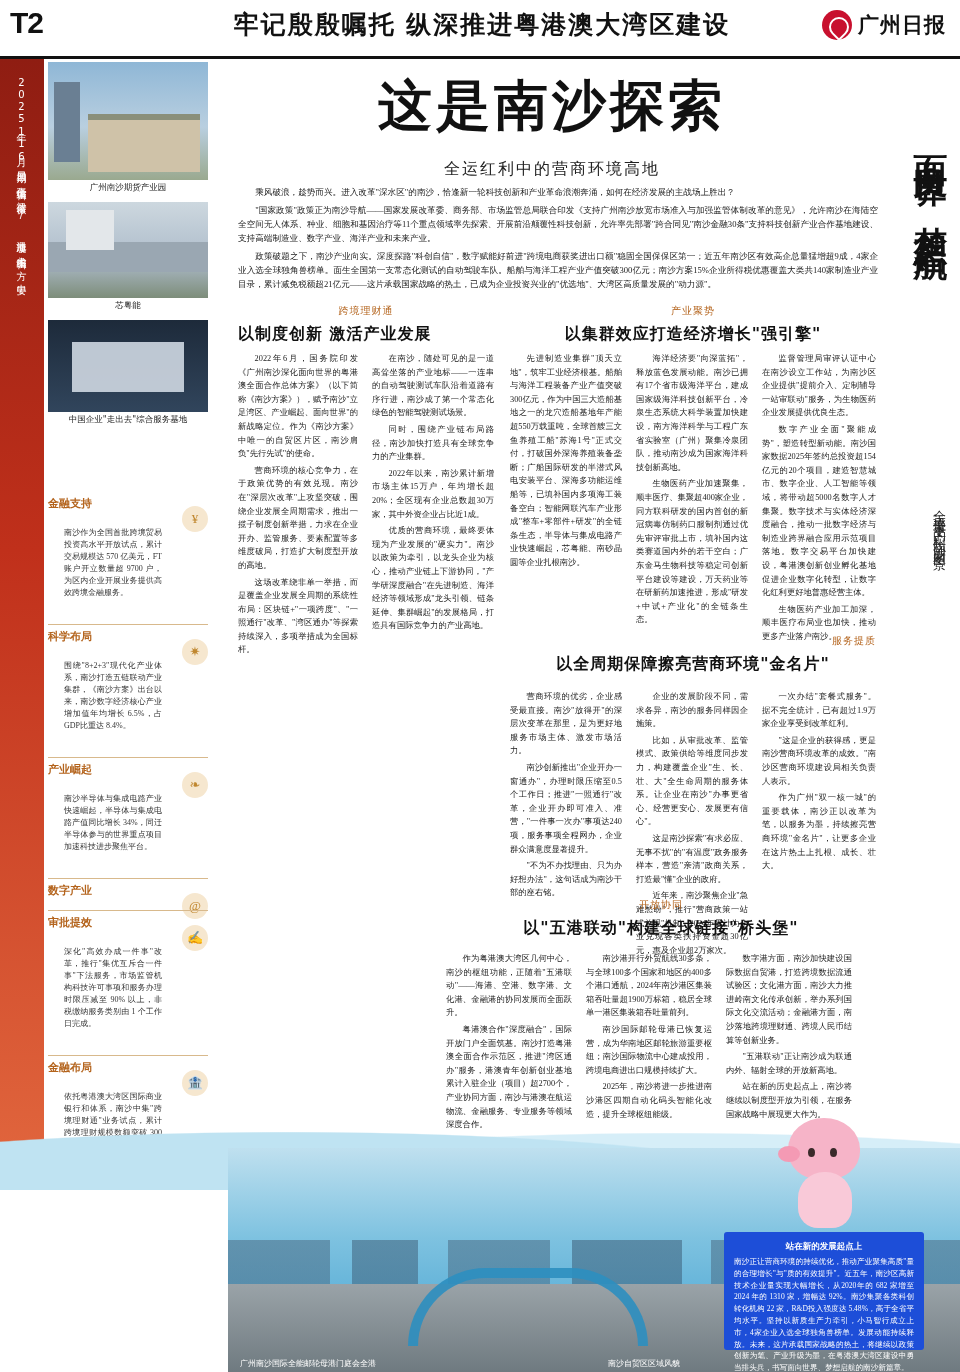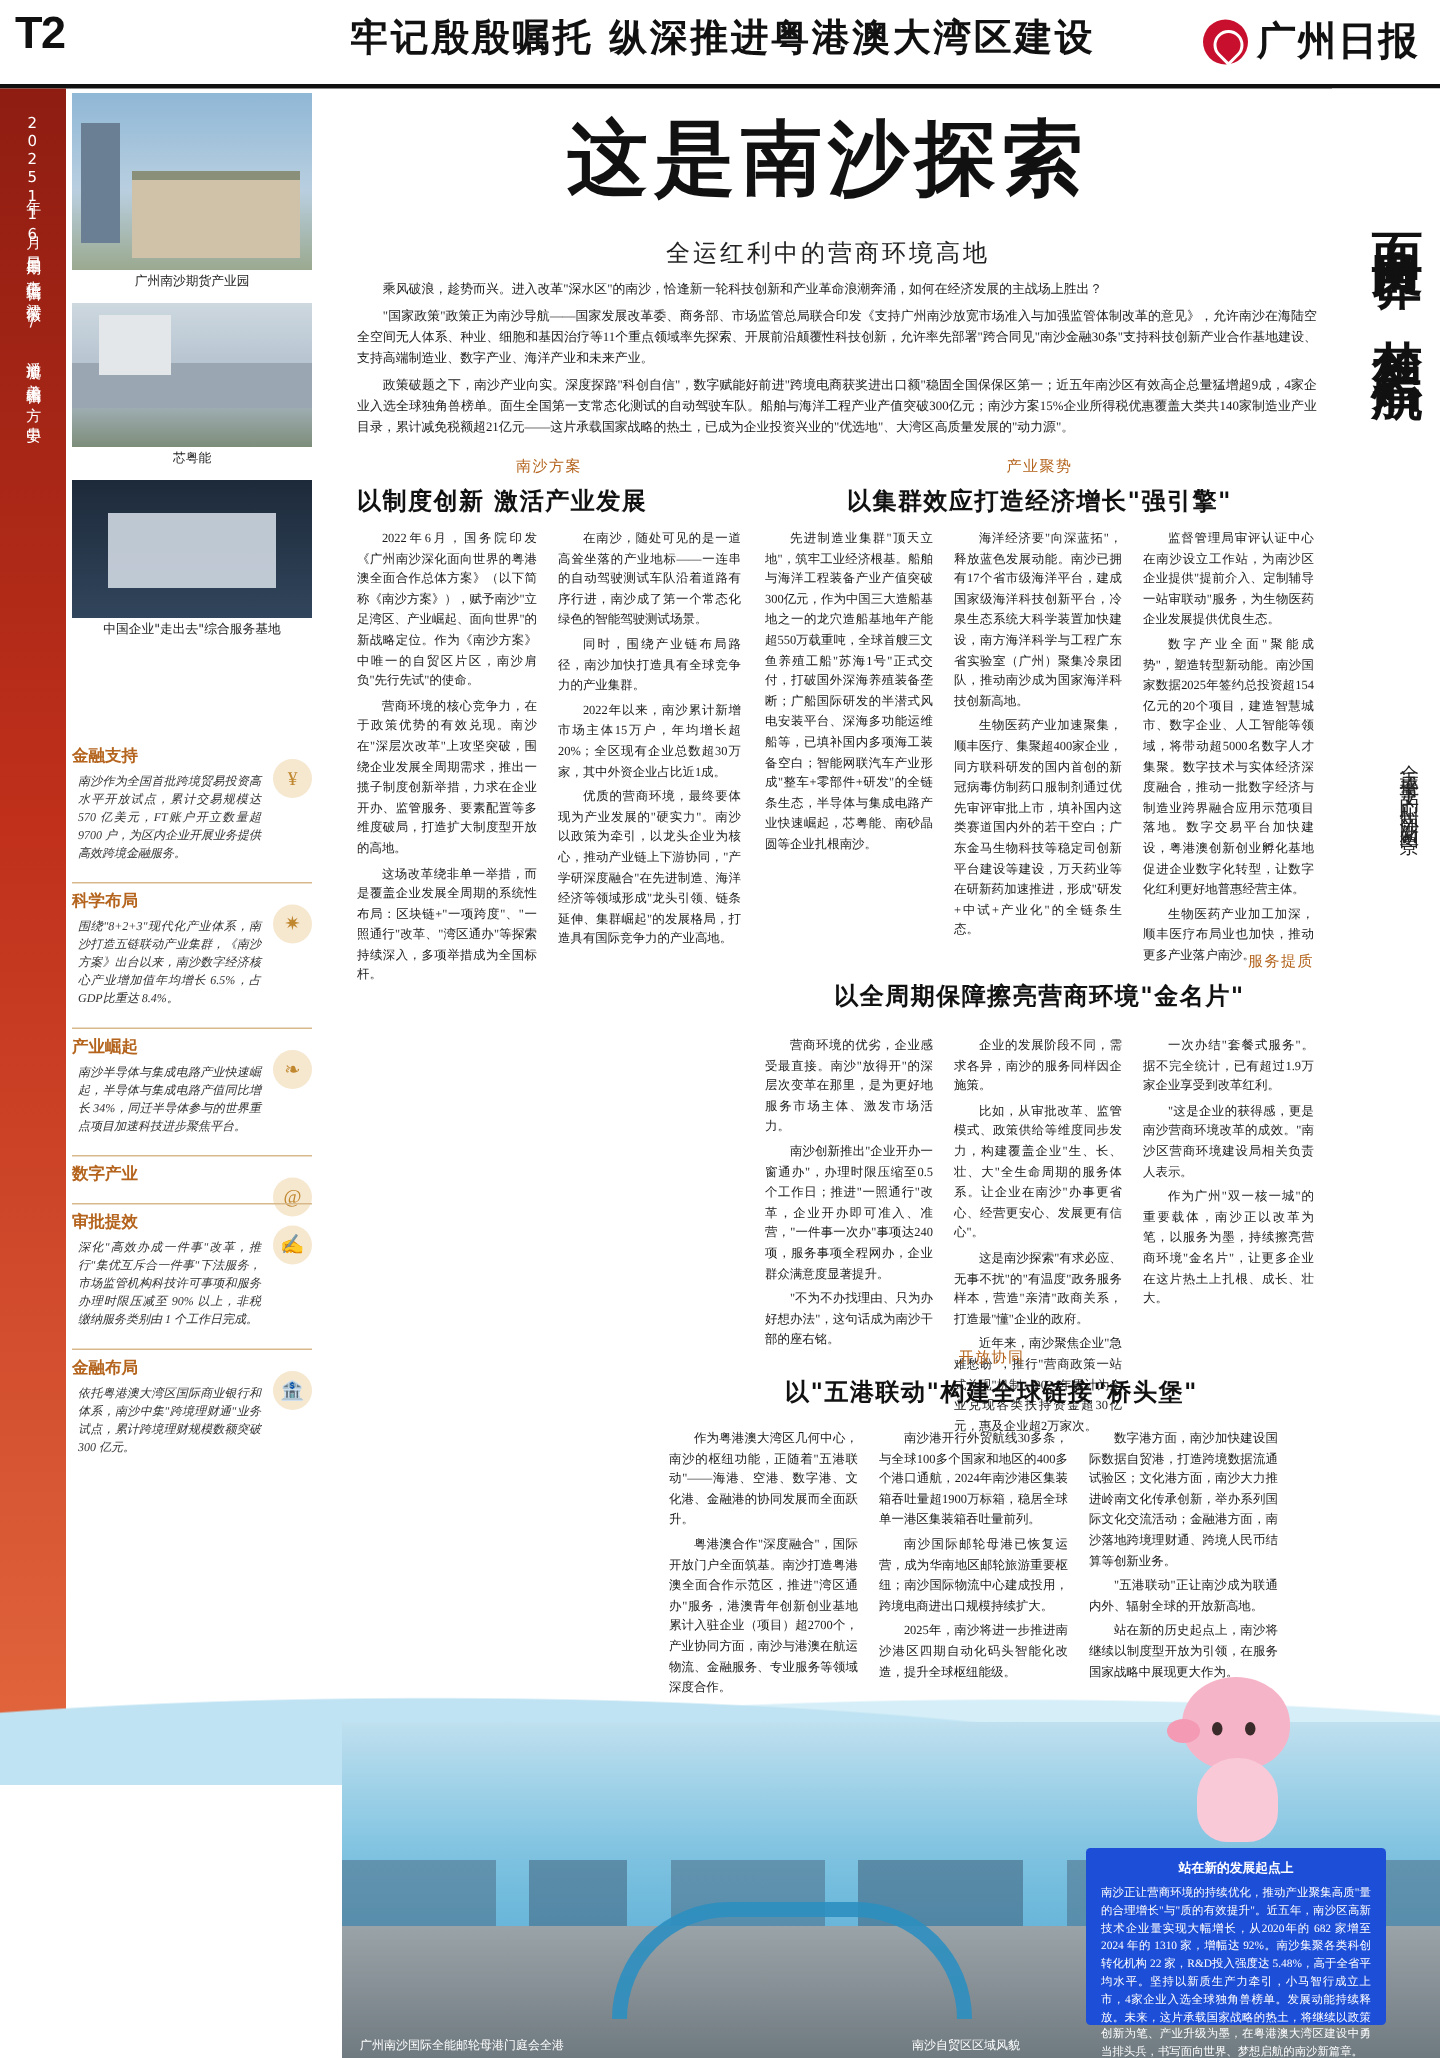--- a/index.html
+++ b/index.html
@@ -31,21 +31,21 @@
   .brand-logo {
     width:30px; height:30px; border-radius:50%; background:#c8102e;
     position:relative;
   }
   .brand-logo::after{
     content:""; position:absolute; left:7px; top:7px; width:16px; height:16px;
     border:2px solid #fff; border-radius:50% 50% 50% 0; transform:rotate(-45deg);
   }
   .brand-name {
     font-family:"DejaVu Sans", sans-serif; font-weight:bold;
-    font-size:26px; color:#111; letter-spacing:1px;
+    font-size:21px; color:#111; letter-spacing:1px;
   }
   .rule-top { position:absolute; left:0; top:56px; width:960px; height:3px; background:#111; }
 
   
   .left-rail {
     position:absolute; left:0; top:59px; width:44px; height:1090px;
     background:linear-gradient(180deg,#8f1d12 0%,#c0301b 45%,#e0643c 100%);
   }
   .rail-text {
     position:absolute; left:8px; top:18px; width:26px; height:1040px;
@@ -88,21 +88,21 @@
   .img3::before{content:"";position:absolute;left:24px;top:22px;width:112px;height:50px;background:#cfd8e2;opacity:.9;}
 
   
   .cards { position:absolute; left:48px; top:492px; width:160px; }
   .card { position:relative; padding:4px 30px 9px 0; border-top:1px solid #d8b98c; }
   .card:first-child { border-top:none; }
   .card h4 {
     margin:0 0 3px; font-size:11px; color:#b4641d;
     font-family:"DejaVu Sans", sans-serif; font-weight:bold;
   }
-  .card p { margin:4px; font-size:8px; line-height:1.5; color:#333; text-align:justify;font-style:italic; }
+  .card p { margin:16px; font-size:8px; line-height:1.5; color:#333; text-align:justify; }
   .card .ic {
     position:absolute; right:0; top:14px; width:26px; height:26px;
     border-radius:50%; background:#f6e7cf; color:#c0872f;
     display:flex; align-items:center; justify-content:center; font-size:13px;
   }
 
   
   .mainhead {
     position:absolute; left:228px; top:70px; width:648px; text-align:center;
   }
@@ -288,21 +288,21 @@
   <h2>全运红利中的营商环境高地</h2>
 </div>
 
 <div class="lede">
   <p>乘风破浪，趁势而兴。进入改革"深水区"的南沙，恰逢新一轮科技创新和产业革命浪潮奔涌，如何在经济发展的主战场上胜出？</p>
   <p>"国家政策"政策正为南沙导航——国家发展改革委、商务部、市场监管总局联合印发《支持广州南沙放宽市场准入与加强监管体制改革的意见》，允许南沙在海陆空全空间无人体系、种业、细胞和基因治疗等11个重点领域率先探索、开展前沿颠覆性科技创新，允许率先部署"跨合同见"南沙金融30条"支持科技创新产业合作基地建设、支持高端制造业、数字产业、海洋产业和未来产业。</p>
   <p>政策破题之下，南沙产业向实。深度探路"科创自信"，数字赋能好前进"跨境电商获奖进出口额"稳固全国保保区第一；近五年南沙区有效高企总量猛增超9成，4家企业入选全球独角兽榜单。面生全国第一支常态化测试的自动驾驶车队。船舶与海洋工程产业产值突破300亿元；南沙方案15%企业所得税优惠覆盖大类共140家制造业产业目录，累计减免税额超21亿元——这片承载国家战略的热土，已成为企业投资兴业的"优选地"、大湾区高质量发展的"动力源"。</p>
 </div>
 
 <div class="blockA sechead">
-  <div class="kicker" style="text-align:center">南沙方案</div>
+  <div class="kicker" style="text-align:center">跨境理财通</div>
   <div class="title">以制度创新
 激活产业发展</div>
 </div>
 <div class="colA1 colbody">
   <p>2022年6月，国务院印发《广州南沙深化面向世界的粤港澳全面合作总体方案》（以下简称《南沙方案》），赋予南沙"立足湾区、产业崛起、面向世界"的新战略定位。作为《南沙方案》中唯一的自贸区片区，南沙肩负"先行先试"的使命。</p>
   <p>营商环境的核心竞争力，在于政策优势的有效兑现。南沙在"深层次改革"上攻坚突破，围绕企业发展全周期需求，推出一揽子制度创新举措，力求在企业开办、监管服务、要素配置等多维度破局，打造扩大制度型开放的高地。</p>
   <p>这场改革绕非单一举措，而是覆盖企业发展全周期的系统性布局：区块链+"一项跨度"、"一照通行"改革、"湾区通办"等探索持续深入，多项举措成为全国标杆。</p>
 </div>
 <div class="colA2 colbody">
   <p>在南沙，随处可见的是一道高耸坐落的产业地标——一连串的自动驾驶测试车队沿着道路有序行进，南沙成了第一个常态化绿色的智能驾驶测试场景。</p>

